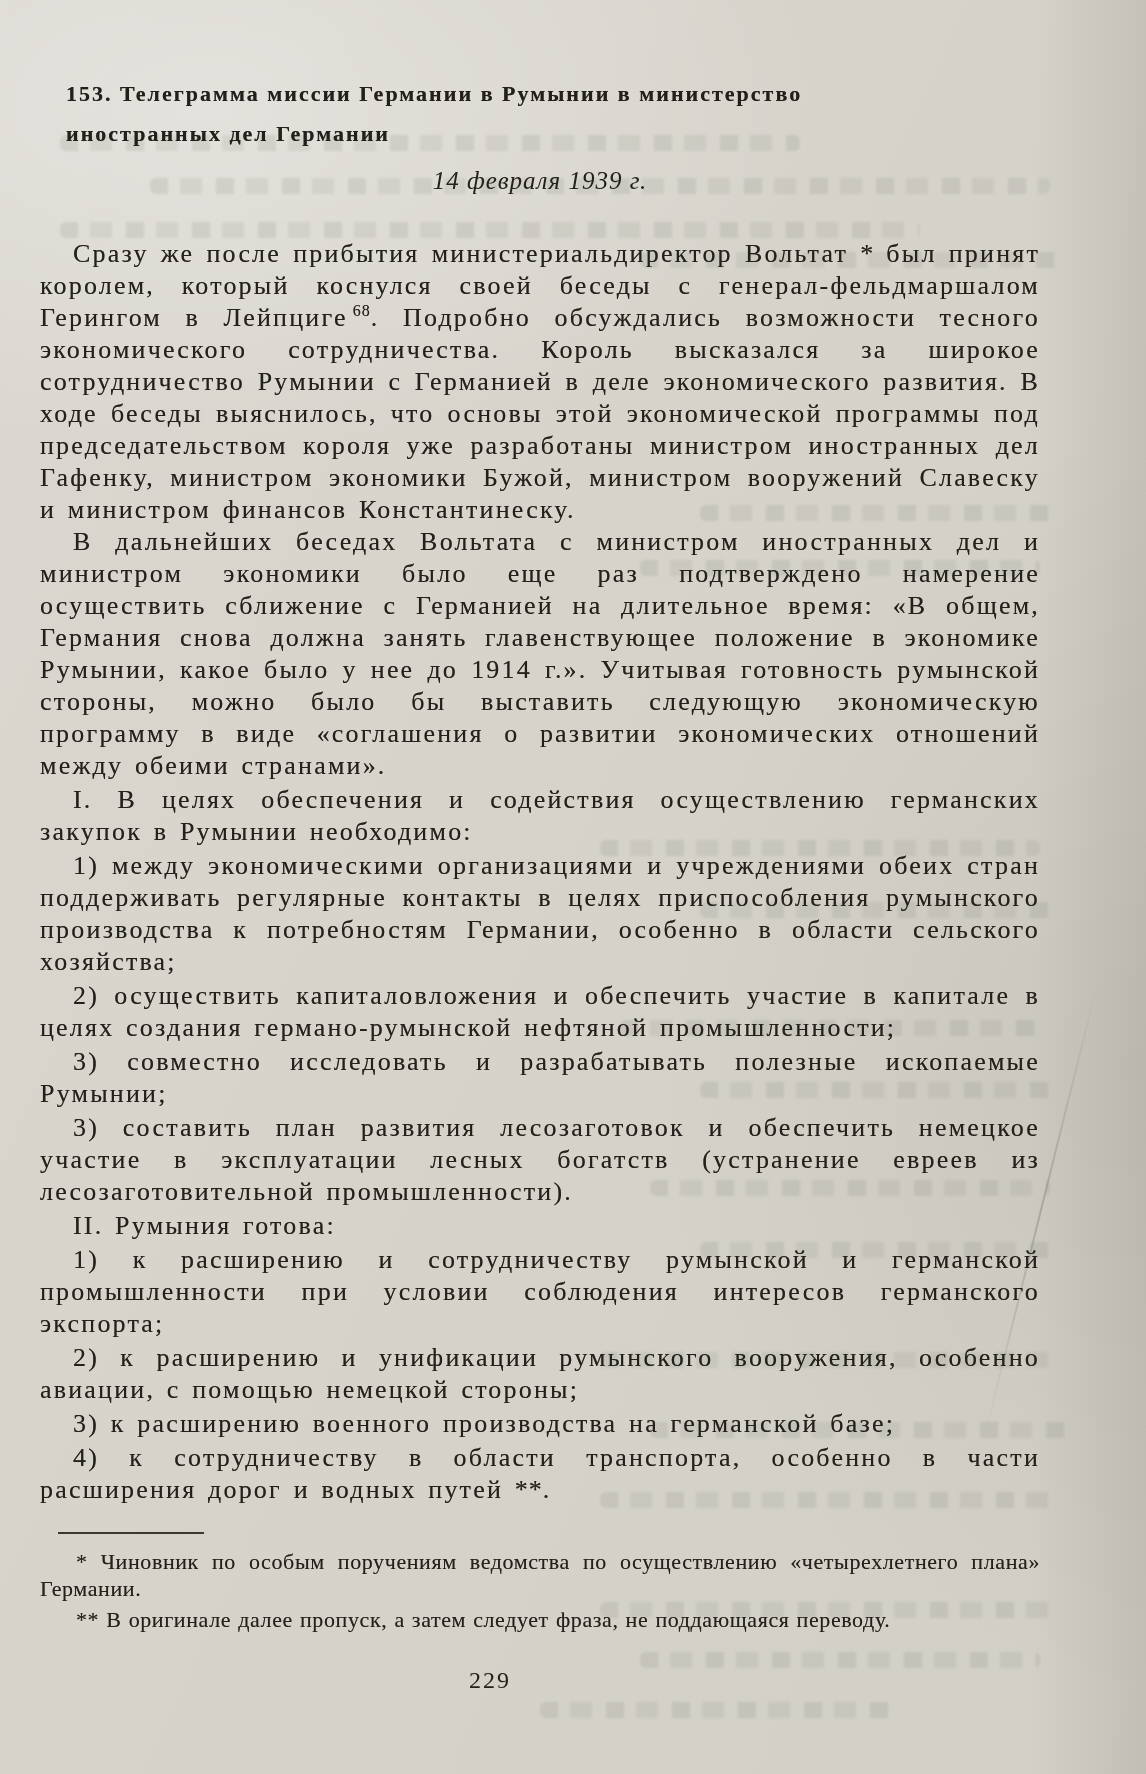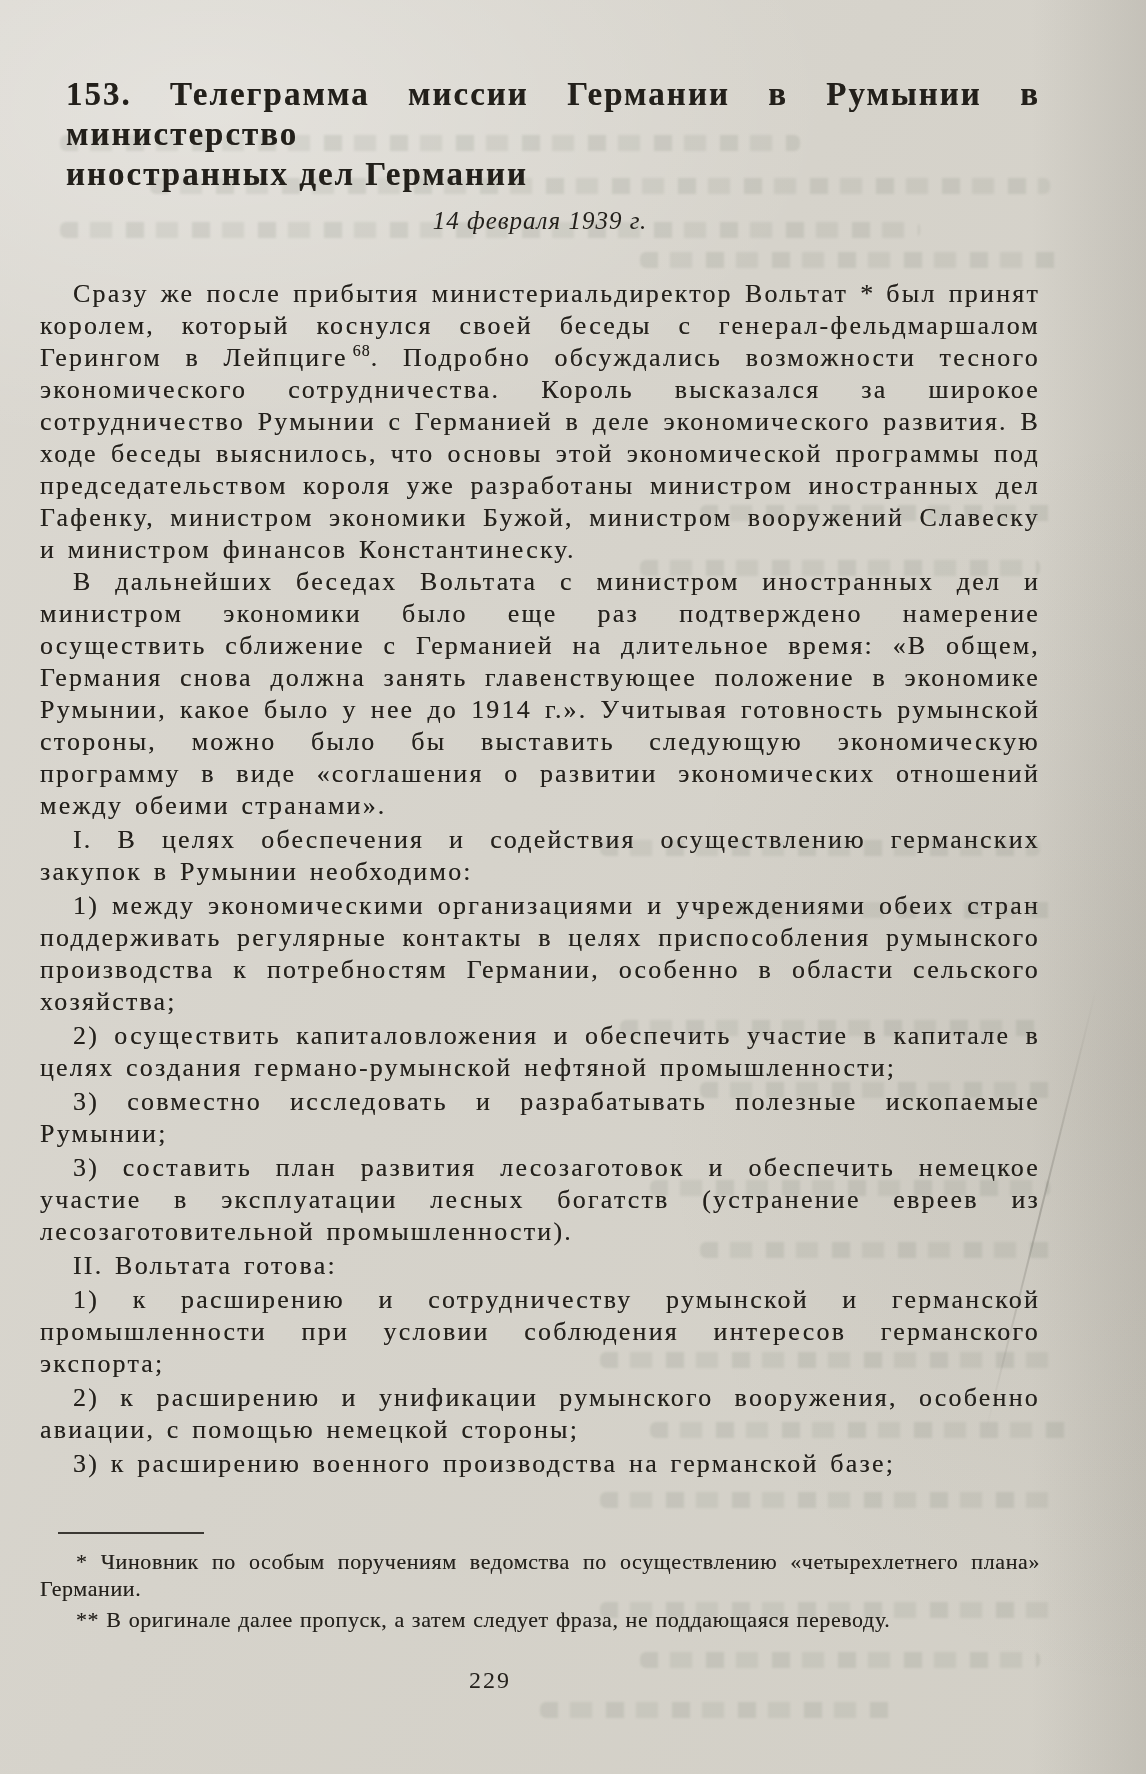--- a/index.html
+++ b/index.html
@@ -42,21 +42,21 @@
     background:linear-gradient(rgba(90,88,80,0), rgba(90,88,80,.30), rgba(90,88,80,0));
     transform:rotate(14deg);
   }
   .content{
     position:relative;
     padding:74px 106px 0 40px;
     z-index:2;
   }
   .doc-heading{
     margin:0 0 0 26px;
-    font-size:33px;
+    font-size:22px;
     line-height:40px;
     font-weight:bold;
     letter-spacing:2px;
     text-align:justify;
     color:#23201b;
     text-shadow:0 0 .5px rgba(35,32,27,.55);
   }
   .doc-heading .hang{display:inline;}
   .doc-date{
     margin:12px 0 8px 0;
@@ -159,26 +159,28 @@
 
       <p>В дальнейших беседах Вольтата с министром иностранных дел и министром экономики было еще раз подтверждено намерение осуществить сближение с Германией на длительное время: «В общем, Германия снова должна занять главенствующее положение в экономике Румынии, какое было у нее до 1914 г.». Учитывая готовность румынской стороны, можно было бы выставить следующую экономическую программу в виде «соглашения о развитии экономических отношений между обеими странами».</p>
 
       <p class="section">I. В целях обеспечения и содействия осуществлению германских закупок в Румынии необходимо:</p>
 
       <p class="item">1) между экономическими организациями и учреждениями обеих стран поддерживать регулярные контакты в целях приспособления румынского производства к потребностям Германии, особенно в области сельского хозяйства;</p>
       <p class="item">2) осуществить капиталовложения и обеспечить участие в капитале в целях создания германо-румынской нефтяной промышленности;</p>
       <p class="item">3) совместно исследовать и разрабатывать полезные ископаемые Румынии;</p>
       <p class="item">3) составить план развития лесозаготовок и обеспечить немецкое участие в эксплуатации лесных богатств (устранение евреев из лесозаготовительной промышленности).</p>
 
-      <p class="section">II. Вольтата готова:</p>
+      <p class="section">II. Румыния готова:</p>
 
       <p class="item">1) к расширению и сотрудничеству румынской и германской промышленности при условии соблюдения интересов германского экспорта;</p>
       <p class="item">2) к расширению и унификации румынского вооружения, особенно авиации, с помощью немецкой стороны;</p>
       <p class="item">3) к расширению военного производства на германской базе;</p>
 
+      <p class="item"><span>4) к сотрудничеству в области транспорта, особенно в части расширения дорог и водных путей</span>
+        <span class="fnmark">**</span><span>.</span></p>
 
     </div>
   </div>
 
   <div class="footer">
     <hr class="footnote-rule">
     <div class="footnotes">
       <p>* Чиновник по особым поручениям ведомства по осуществлению «четырехлетнего плана» Германии.</p>
       <p>** В оригинале далее пропуск, а затем следует фраза, не поддающаяся переводу.</p>
     </div>

